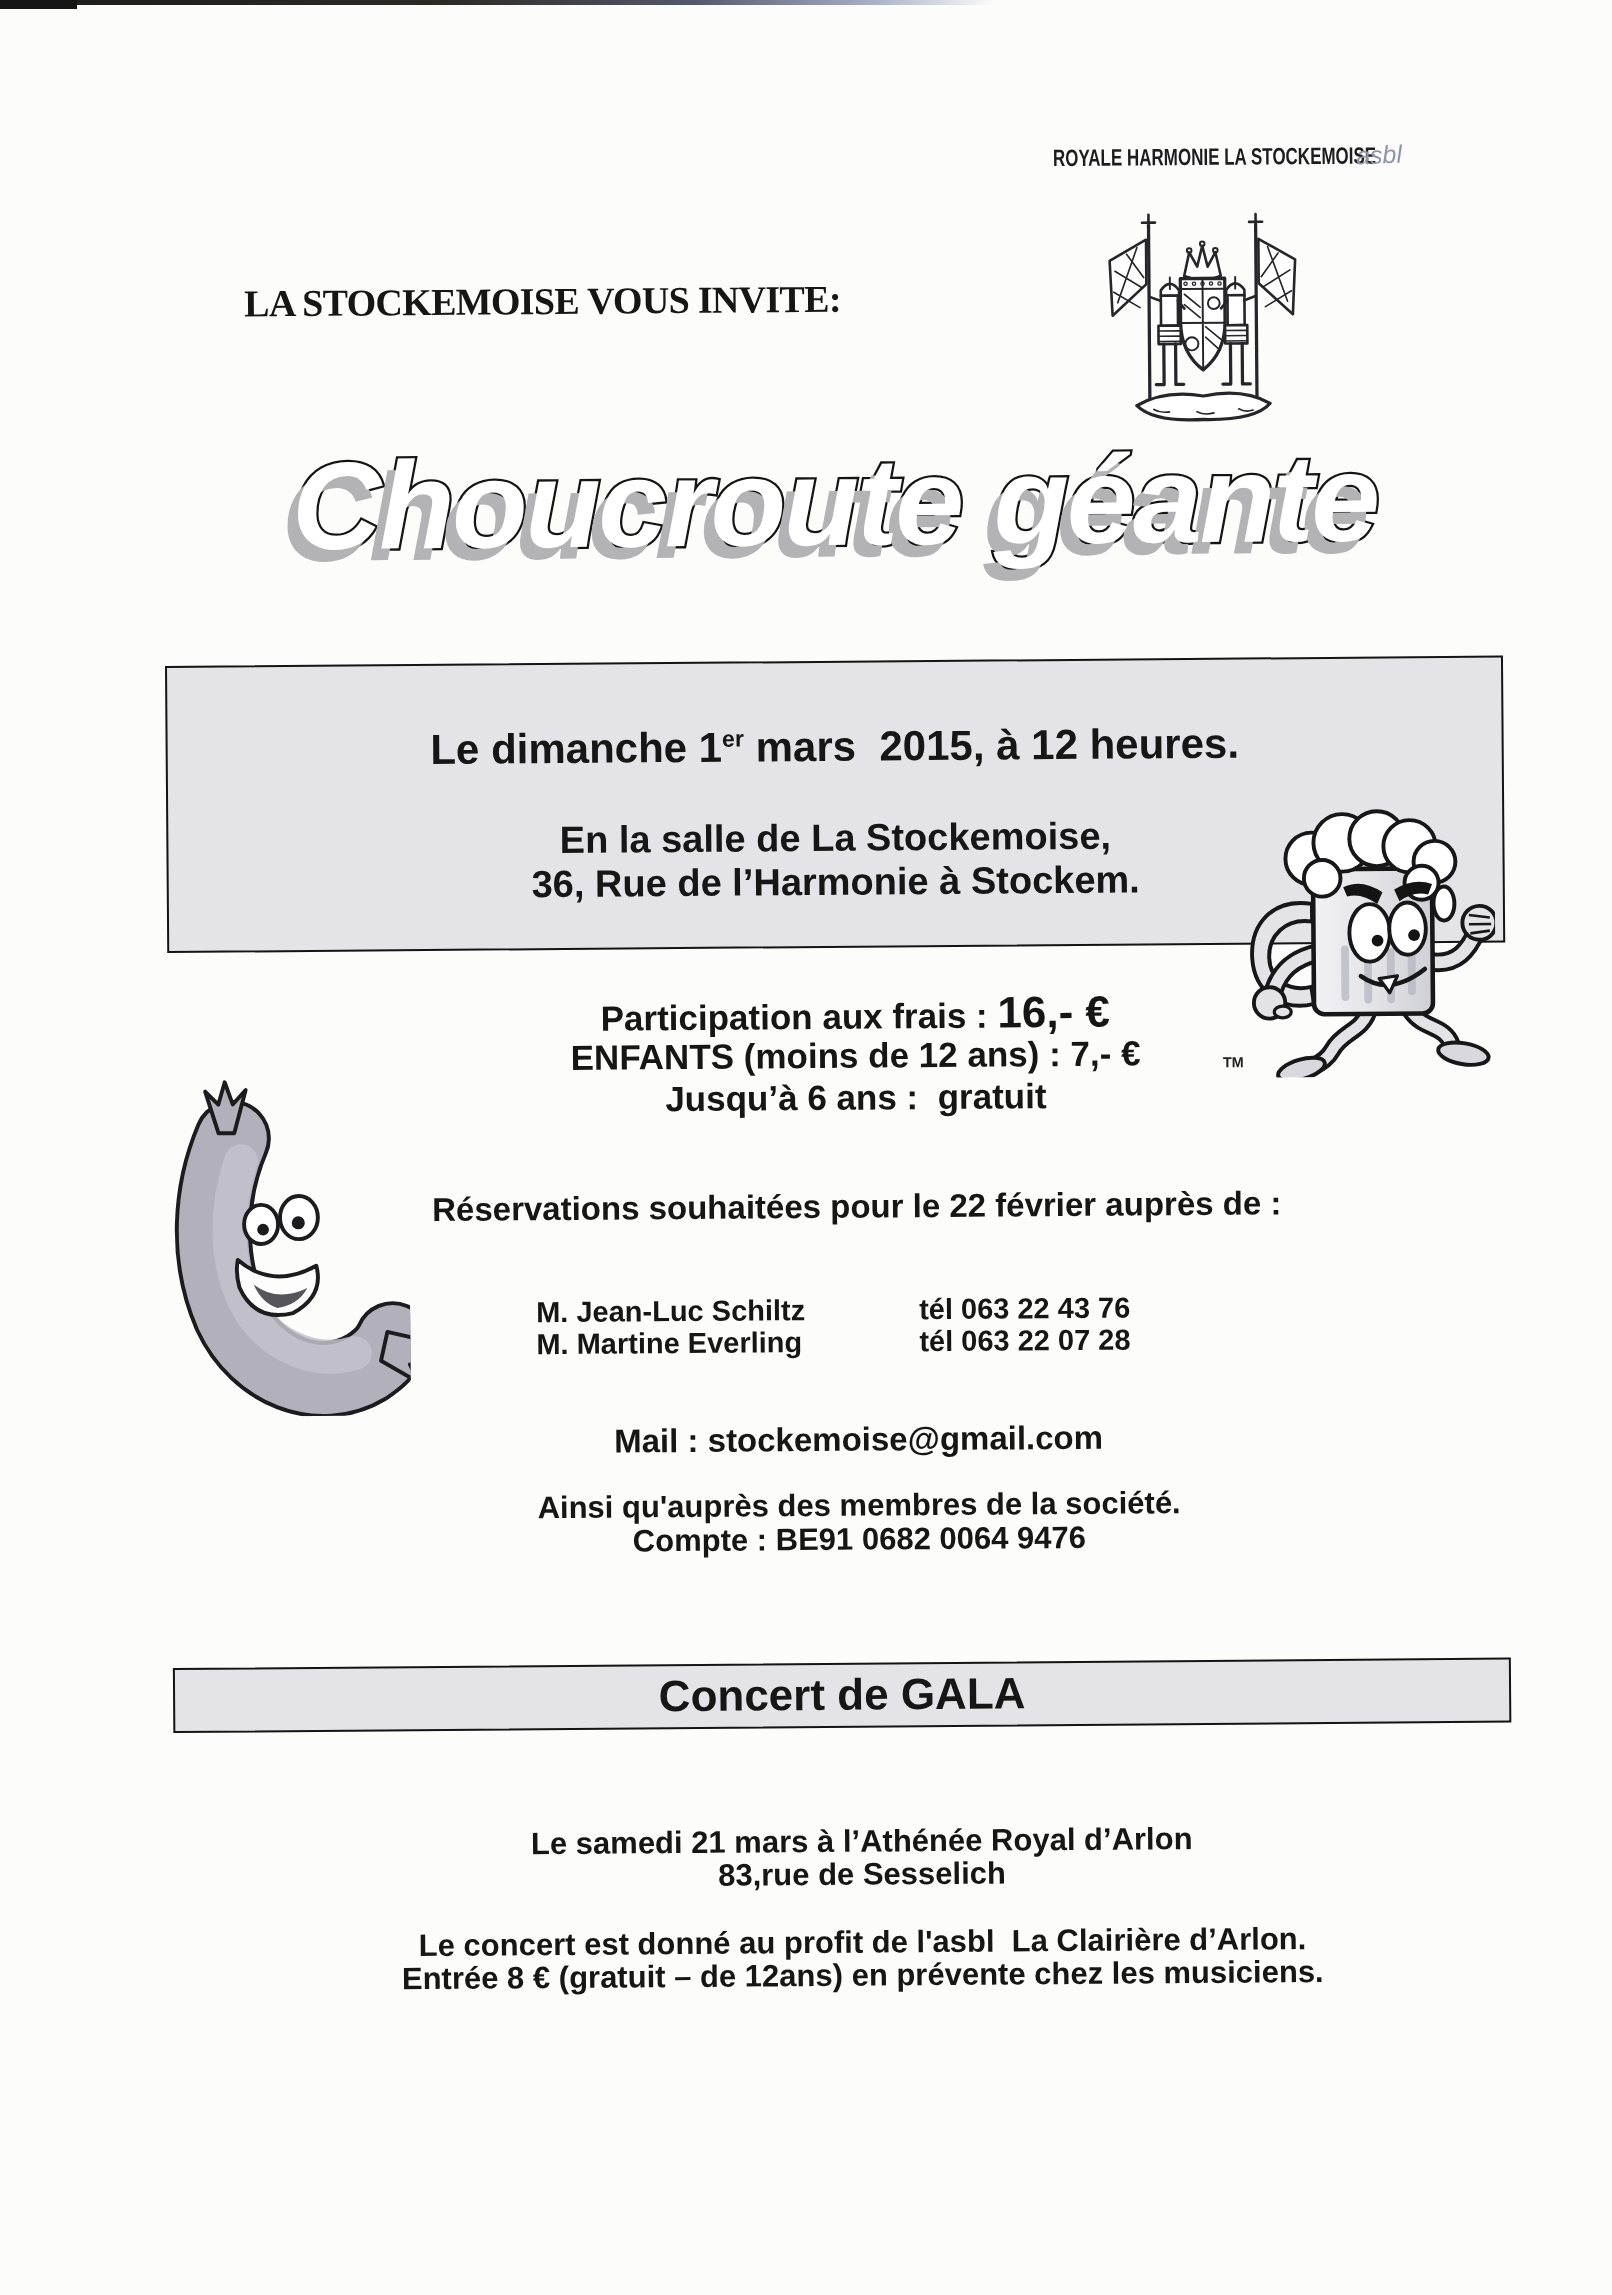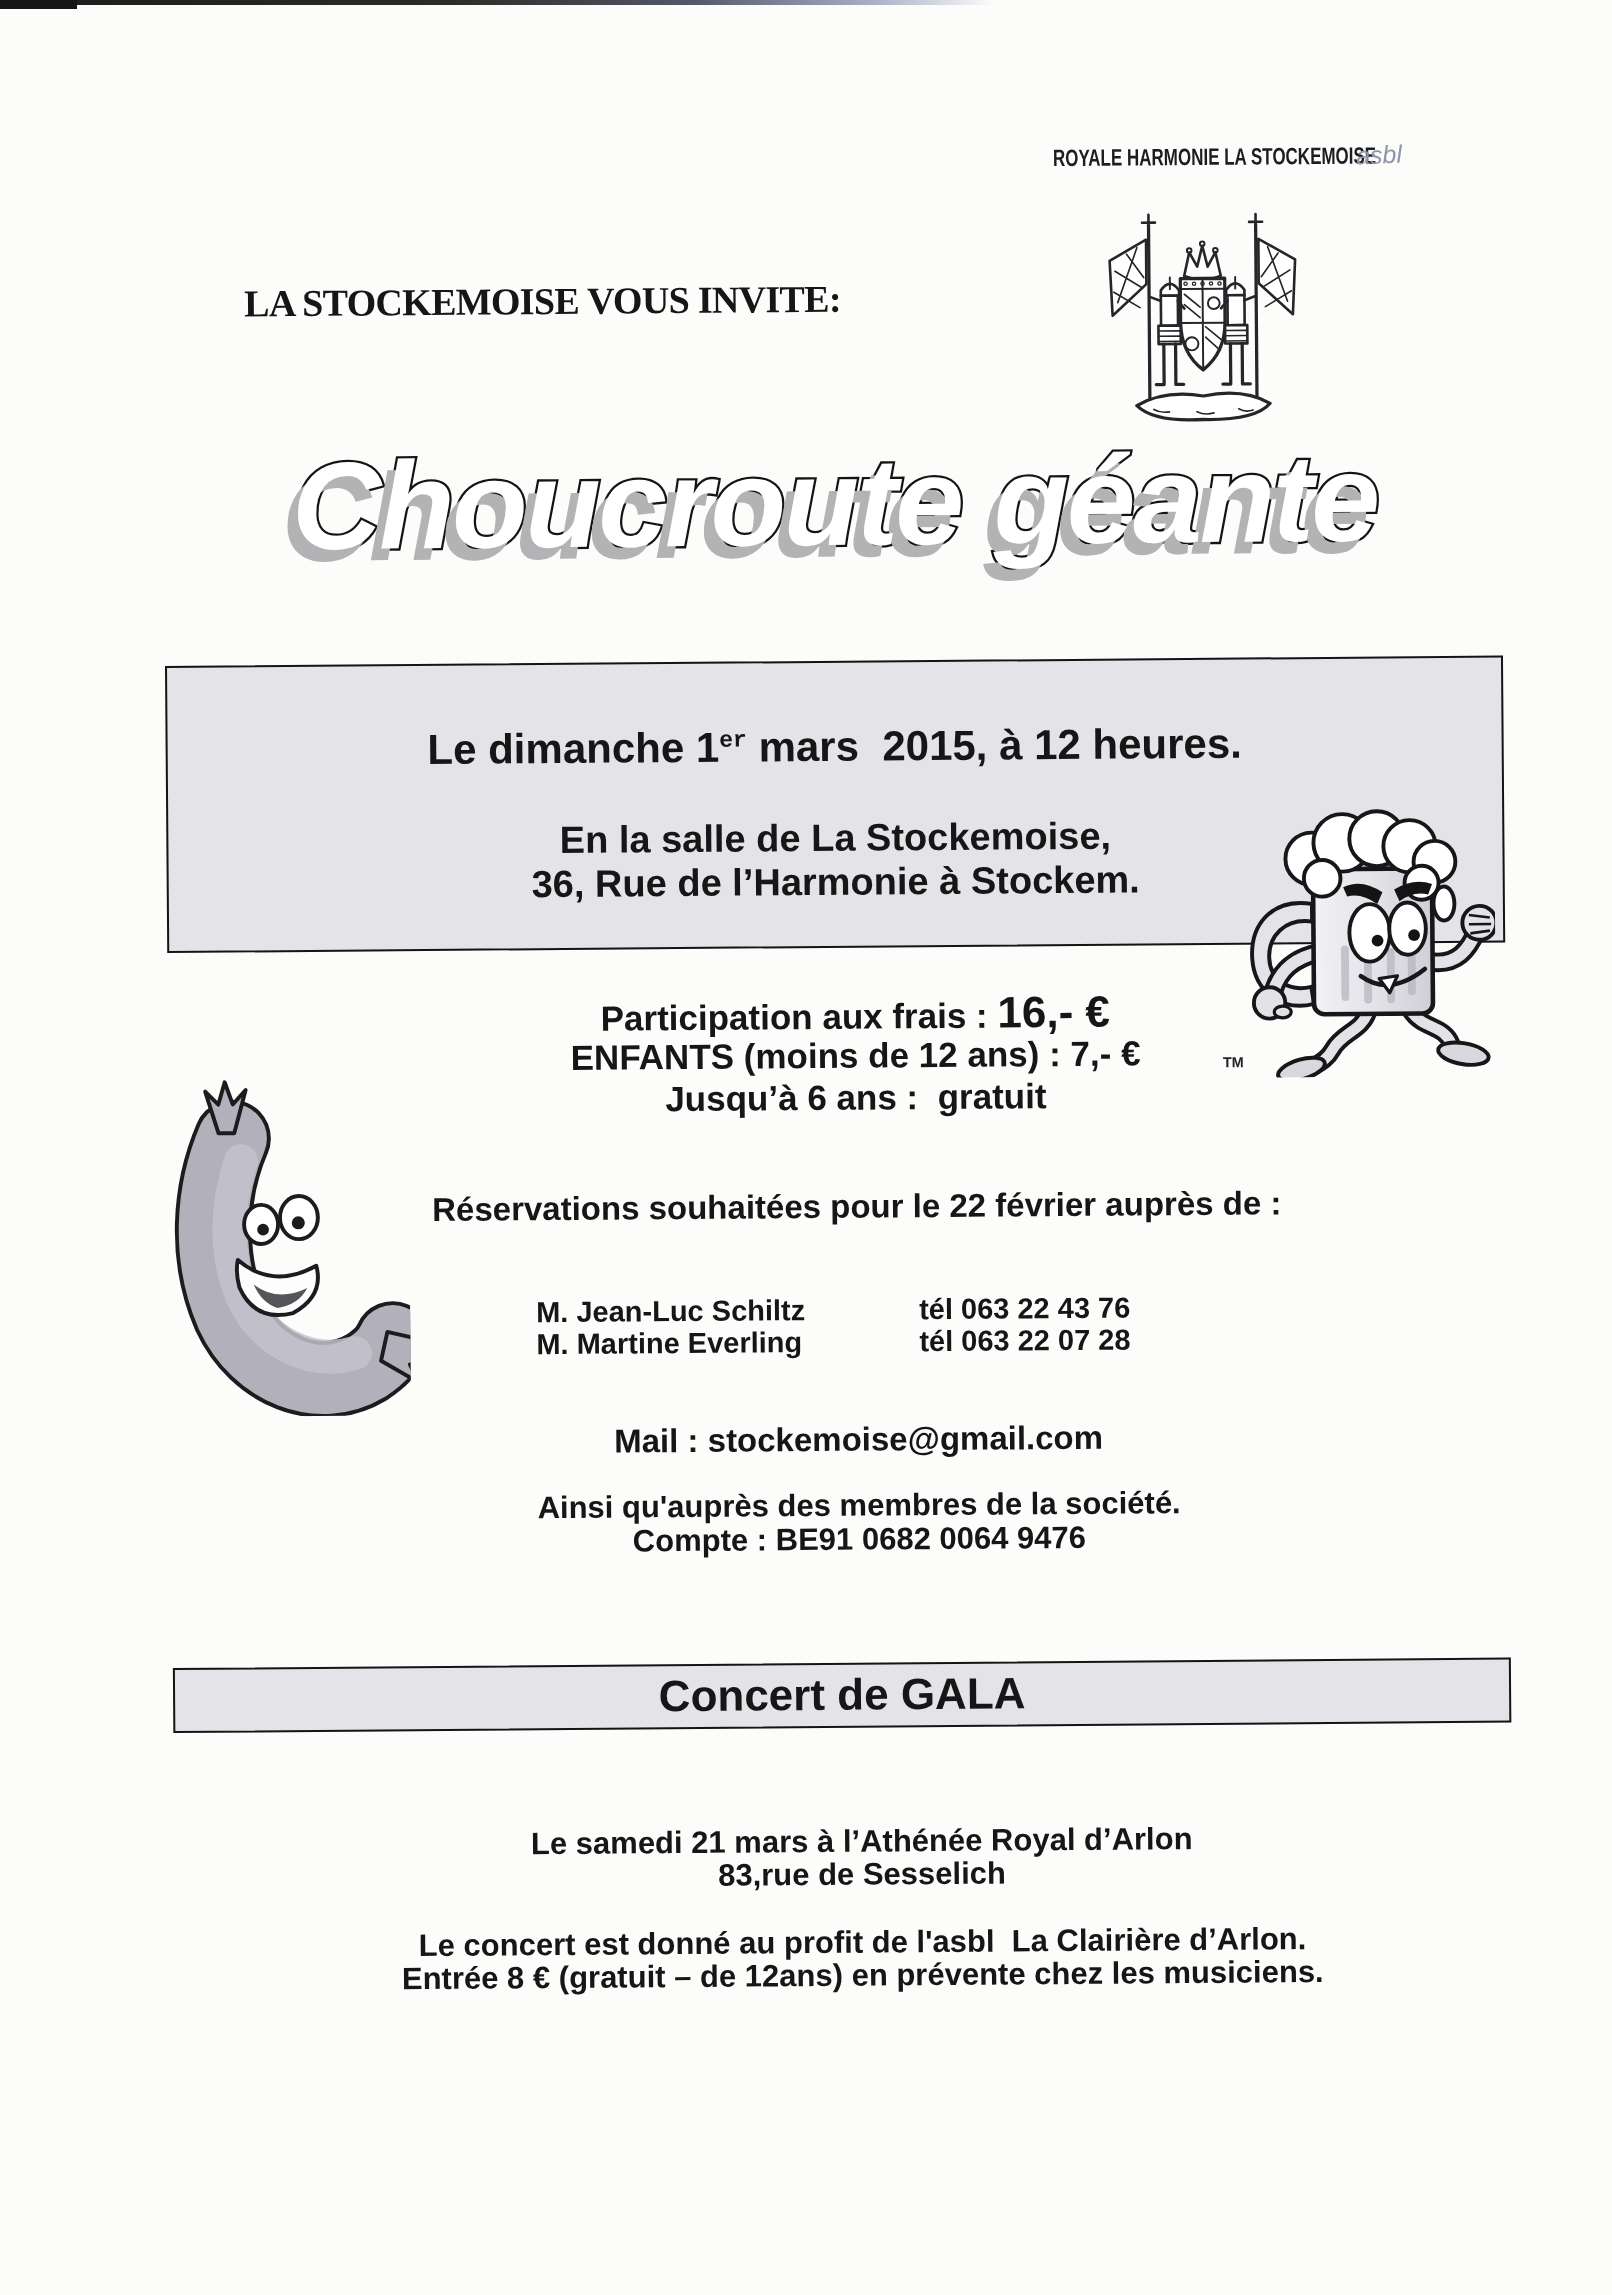--- a/index.html
+++ b/index.html
@@ -14,21 +14,21 @@
   .brand{font-size:23.6px;letter-spacing:0;transform:scaleX(.72);transform-origin:left center;
          display:inline-block;white-space:nowrap;color:#1d1d20;}
   .asbl{font-size:25px;font-style:italic;font-weight:normal;color:#8f96ac;transform:rotate(-2deg);}
   .invite{font-family:"Liberation Serif",serif;font-size:38px;letter-spacing:-0.7px;white-space:nowrap;}
   .bigtitle{left:275px;width:1126px;text-align:center;font-size:124px;line-height:1;
             font-style:italic;letter-spacing:-2.6px;white-space:nowrap;color:#ffffff;
             -webkit-text-stroke:4.6px #141414;paint-order:stroke fill;
             text-shadow:-10.5px 11.8px 0 #b3b3b5;}
   .graybox{background:#e4e4e8;border:2.6px solid #141414;box-sizing:border-box;}
   .boxline{position:absolute;left:0;width:100%;text-align:center;white-space:pre-wrap;}
-  .sup{font-size:0.55em;vertical-align:super;font-family:Liberation Mono, monospace;}
+  .sup{font-size:0.55em;vertical-align:super;}
   .amount{font-size:44px;margin-top:14px;}
   .f54{font-size:35px;}.f50{font-size:33px;}.f48{font-size:31px;}.f44{font-size:29px;}.f64{font-size:42px;}.f58{font-size:38px;}
   .concert-title{line-height:60px;font-size:44px;letter-spacing:0;}
   svg{display:block;}
 </style>
 </head>
 <body>
 
 <div class="sheet">
 

